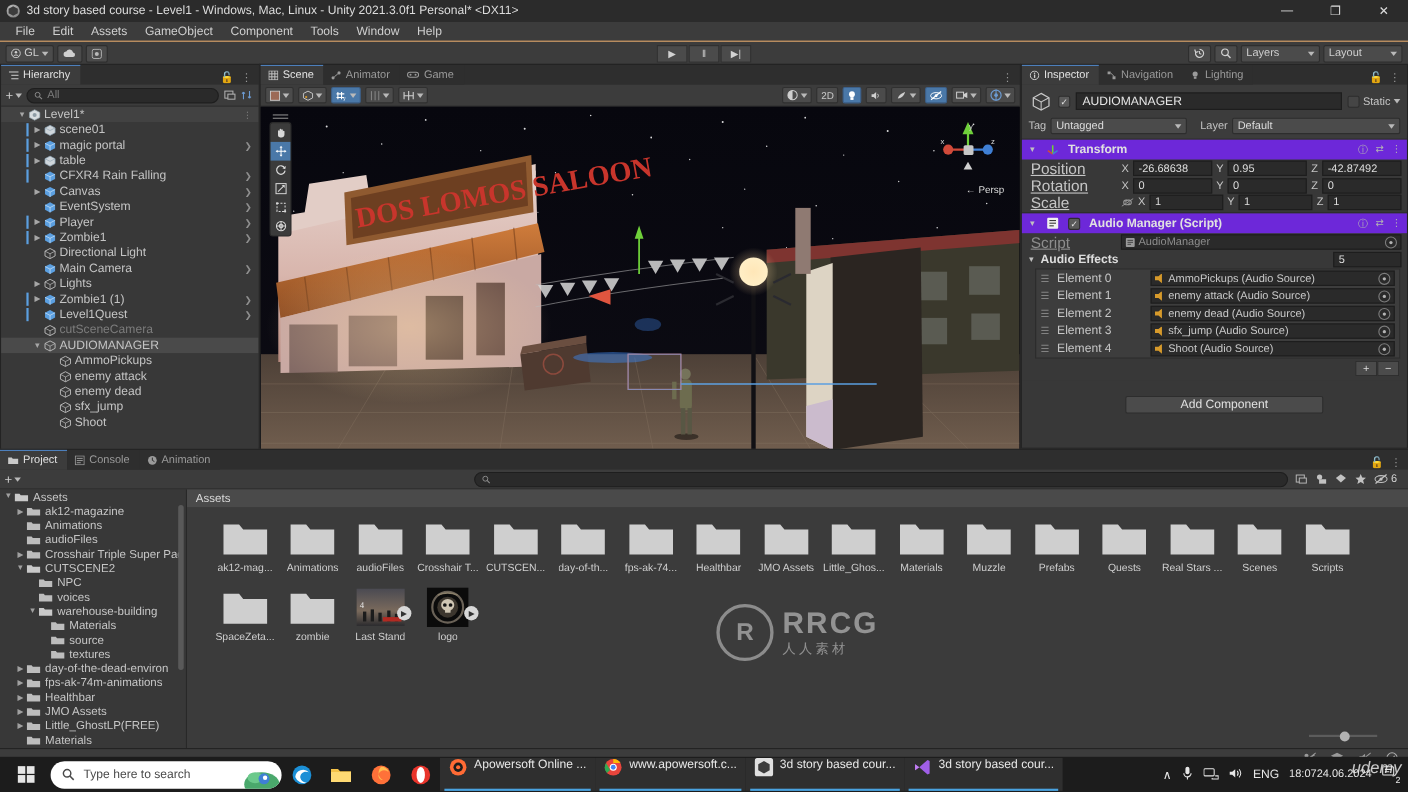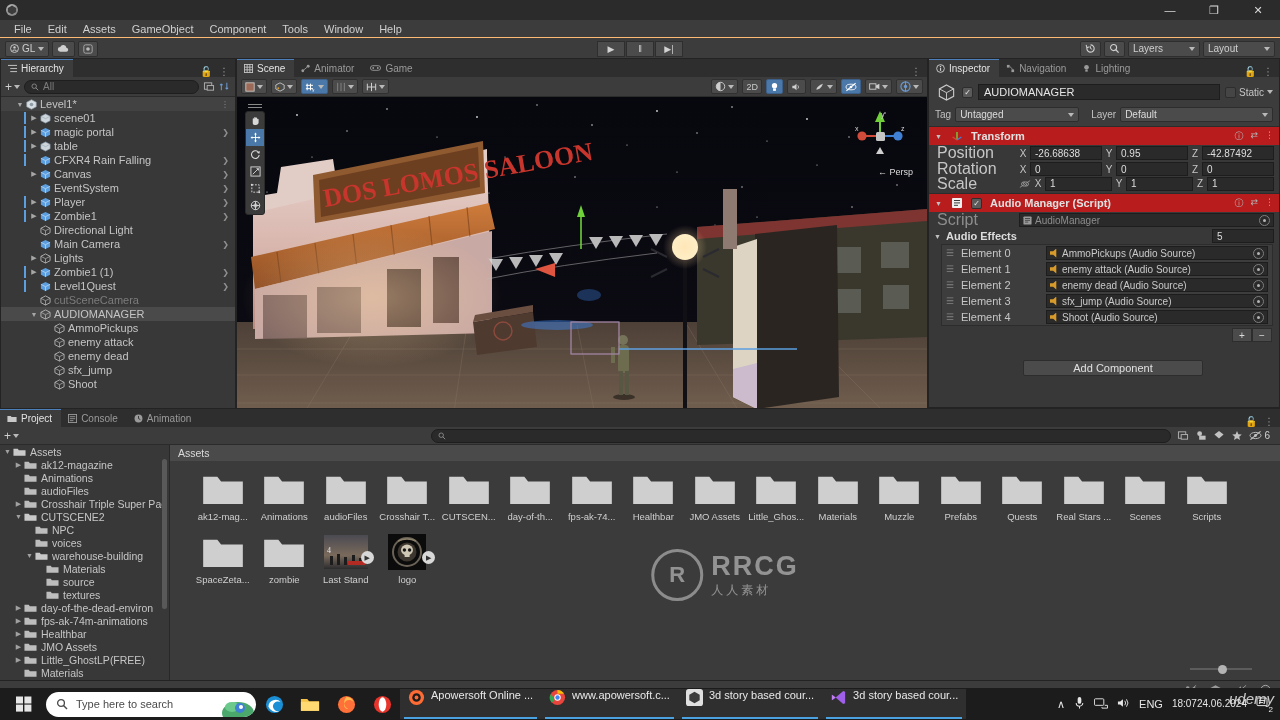--- a/index.html
+++ b/index.html
@@ -114,26 +114,26 @@
                 display:flex; align-items:center; padding:0 5px; color:#e6e6e6; font-size:11px; }
   .static-wrap { display:flex;align-items:center;gap:3px;color:#c6c6c6;font-size:10px; }
   .chk-empty { width:11px;height:11px;background:#454545;border:1px solid #2d2d2d;border-radius:2px; }
   .insp-row2 { display:flex; align-items:center; gap:4px; margin-top:4px; }
   .lbl { color:#c2c2c2; font-size:10px; }
   .dropdown { height:15px; background:#4b4b4b; border:1px solid #2d2d2d; border-radius:2px;
               display:flex; align-items:center; justify-content:space-between;
               padding:0 4px; color:#dcdcdc; font-size:10px; }
   .comp { border-bottom:1px solid #2c2c2c; background:#383838; }
   .comp-head { height:18px; display:flex; align-items:center; gap:8px; padding:0 5px;
-               background:#b91c1c; }
+               background:#6d28d9; }
   .comp-title { font-weight:bold; color:#e1e1e1; font-size:11px; }
   .comp-head .right-icons { margin-left:auto; display:flex; gap:7px; color:#b4b4b4; font-size:9px; }
   .foldout { width:9px; color:#c0c0c0; font-size:7px; text-align:center; }
   .prop-row { height:16px; display:flex; align-items:center; padding:0 5px 0 8px; gap:4px; }
-  .prop-label { width:78px; color:#c6c6c6; font-size:16px; flex:none; }
+  .prop-label { width:78px; color:#c6c6c6; font-size:14px; flex:none;text-decoration:underline; }
   .axis-grp { flex:1; display:flex; align-items:center; gap:3px; }
   .axis-l { color:#c6c6c6; font-size:10px; width:8px; text-align:center; }
   .num-field { flex:1; height:14px; background:#2a2a2a; border:1px solid #1d1d1d;
                display:flex; align-items:center; padding:0 4px; color:#dedede; font-size:10px; }
   .obj-field { flex:1; height:14px; background:#2a2a2a; border:1px solid #1d1d1d;
                display:flex; align-items:center; padding:0 3px; color:#c9c9c9; font-size:10px; gap:3px; }
   .obj-field.readonly { color:#8d8d8d; }
   .spk { width:9px;height:9px;background:#d79a2b;flex:none;
          clip-path:polygon(0 30%,35% 30%,70% 0,70% 100%,35% 70%,0 70%); }
   .circle-sel { width:11px;height:11px;border:1px solid #7d7d7d;border-radius:50%;flex:none;
@@ -217,20 +217,21 @@
 <body>
 
 <div class="app">
 
   <div class="titlebar">
     <span class="unity-logo">
       <svg width="10" height="10" viewBox="0 0 10 10">
           <polygon points="5,0.6 9.2,3 9.2,7 5,9.4 0.8,7 0.8,3" fill="#3c3c3c"></polygon>
         </svg>
     </span>
+    <span>3d story based course - Level1 - Windows, Mac, Linux - Unity 2021.3.0f1 Personal* &lt;DX11&gt;</span>
     <div class="win-ctrls">
       <div class="win-btn">—</div>
       <div class="win-btn">❐</div>
       <div class="win-btn close">✕</div>
     </div>
   </div>
 
   <div class="menubar">
     <div class="mi">File</div>
     <div class="mi">Edit</div>

